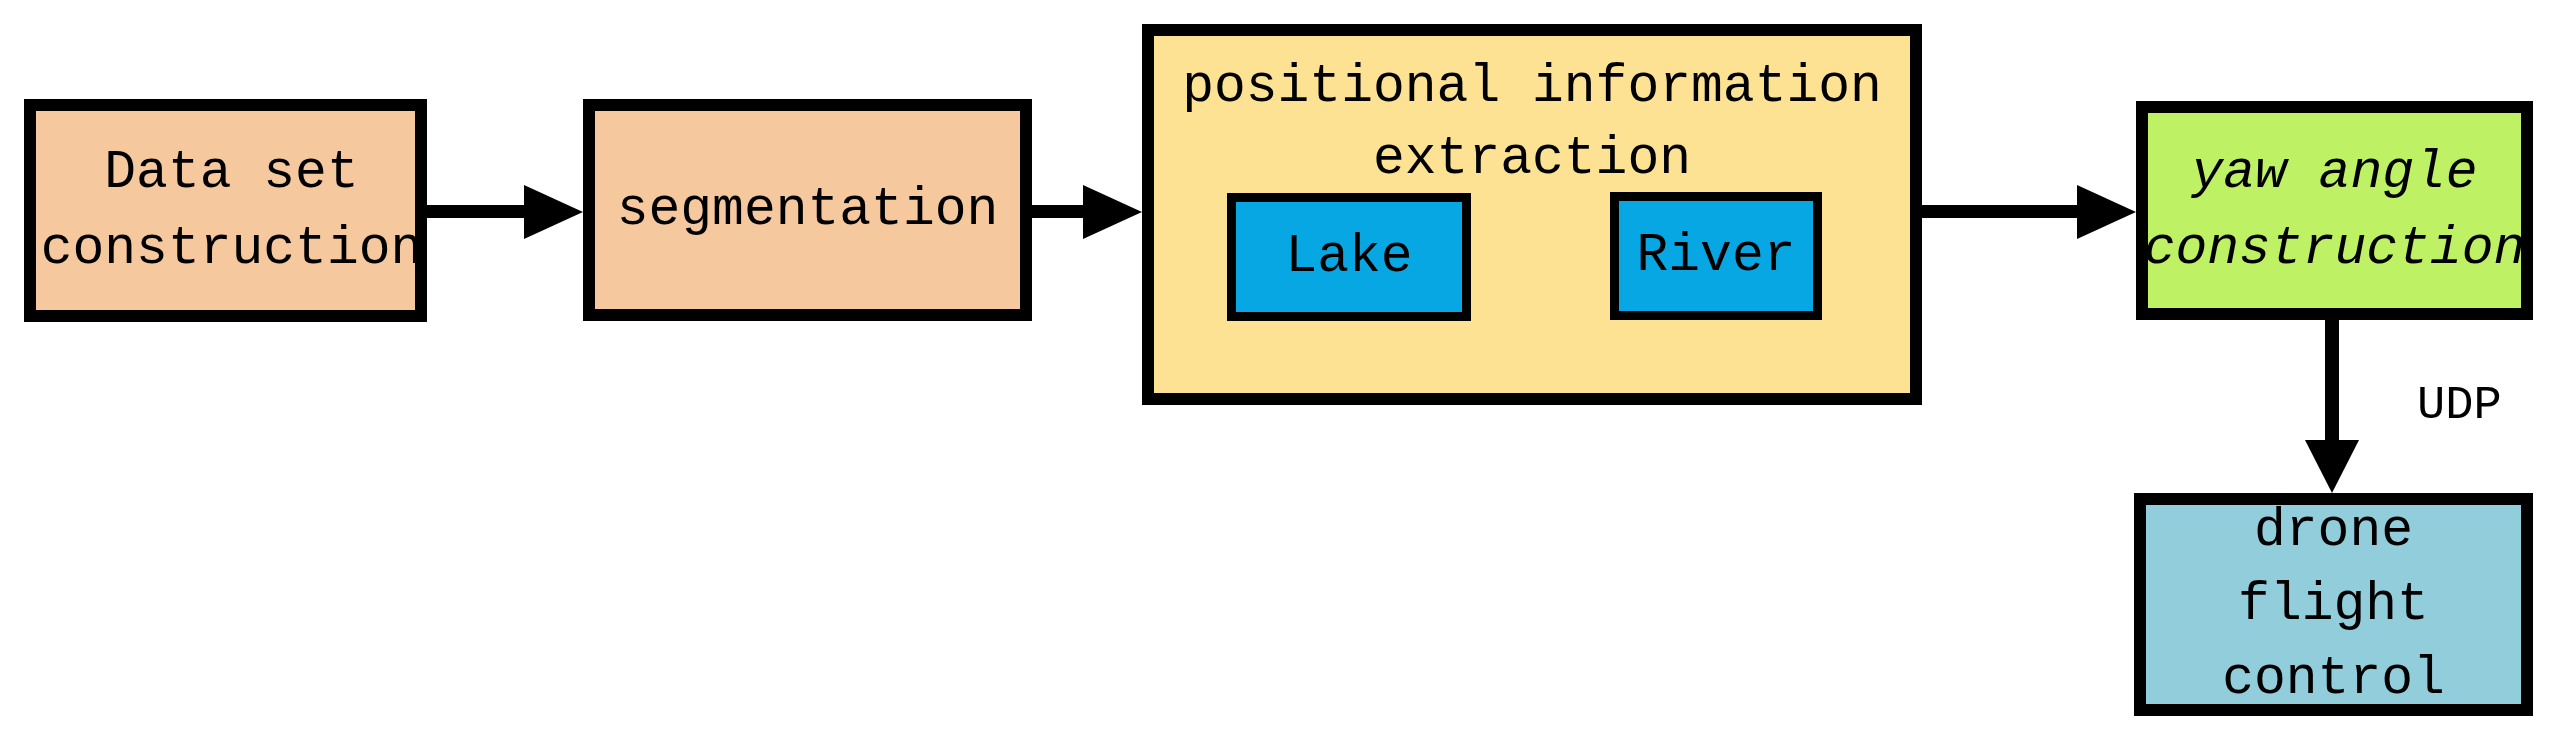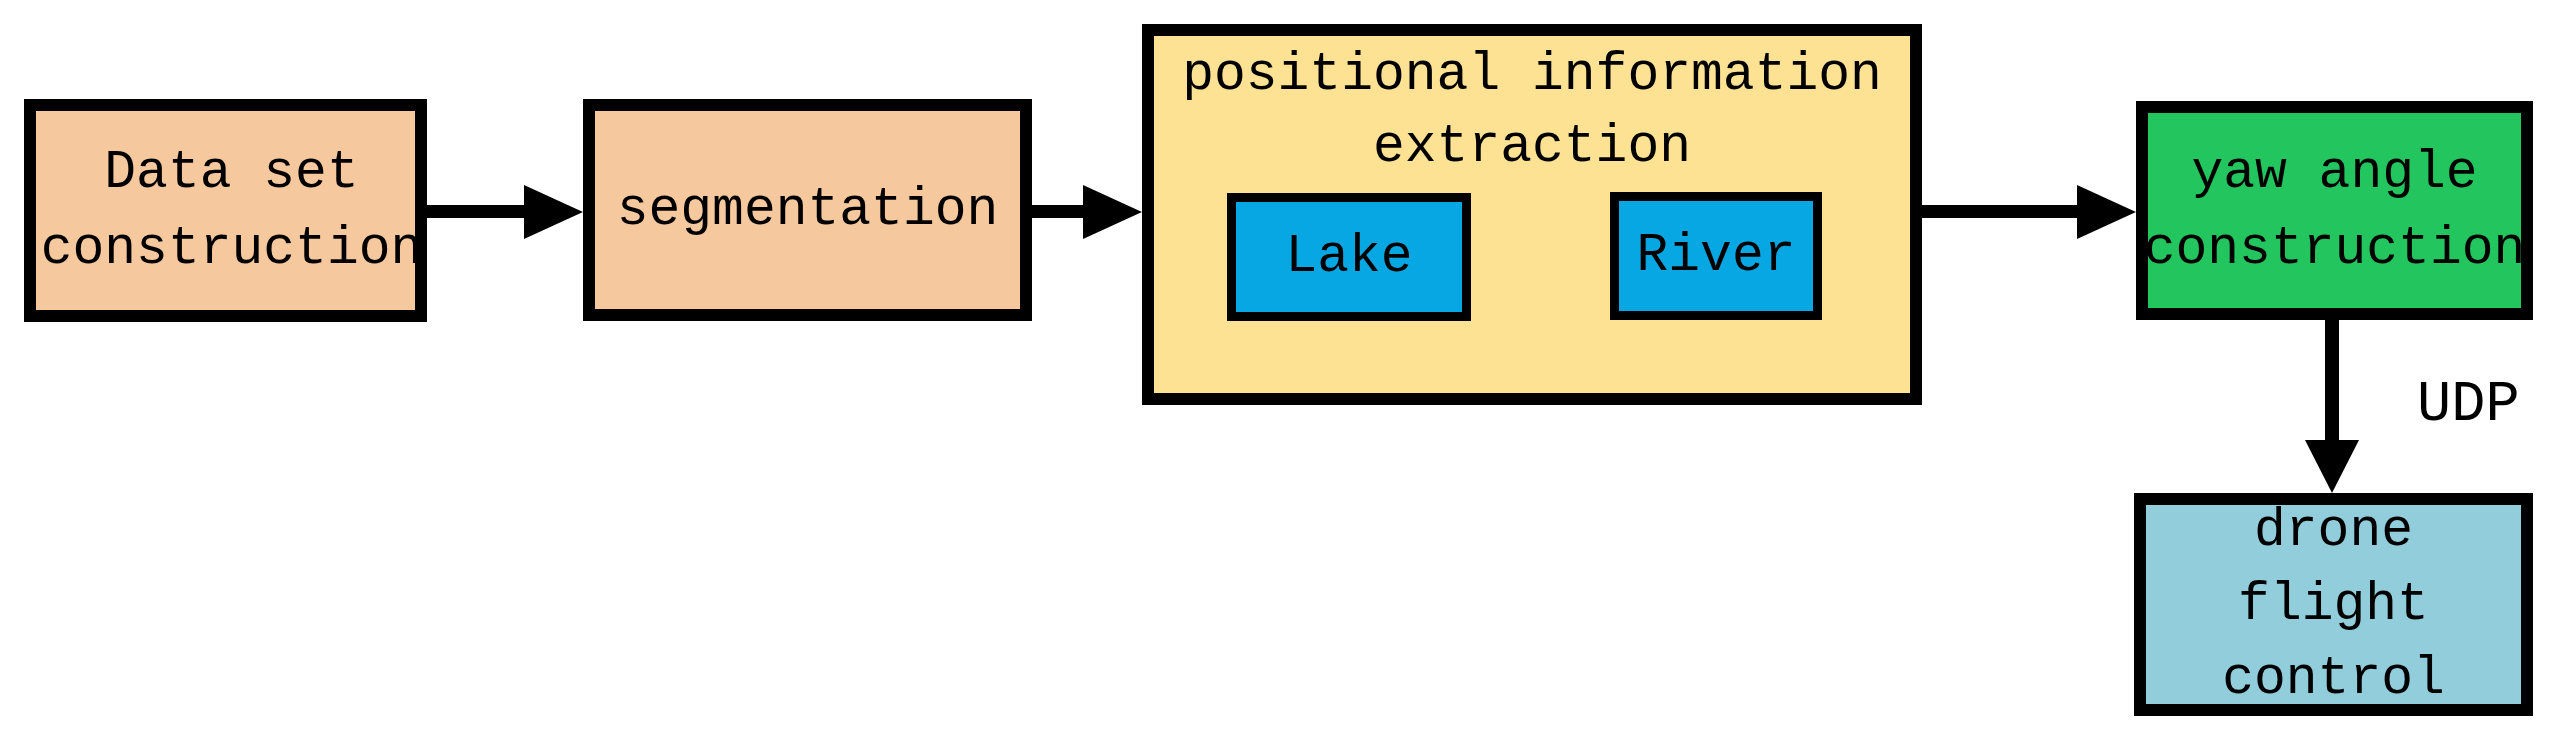--- a/index.html
+++ b/index.html
@@ -29,21 +29,21 @@
     line-height: 76px;
   }
   .node .line {
     display: block;
     white-space: nowrap;
   }
   
   #node-dataset      { left: 24px;   top: 99px; width: 403px; height: 223px; }
   #node-segmentation { left: 583px;  top: 99px; width: 449px; height: 222px; }
   #node-extraction   { left: 1142px; top: 24px;  width: 780px; height: 381px;
-                       justify-content: flex-start; padding-top: 3px; }
+                       justify-content: flex-start; padding-top: 15px; }
   #node-extraction .line { line-height: 72px; }
   #node-yaw          { left: 2136px; top: 101px; width: 397px; height: 219px; }
   #node-drone        { left: 2134px; top: 493px; width: 399px; height: 223px; line-height: 74px; }
   
   .sub-node {
     position: absolute;
     box-sizing: border-box;
     border: 9.5px solid #000000;
     display: flex;
     align-items: center;
@@ -85,21 +85,21 @@
   #arrow2-head  { left: 1083px; top: 185px; }
   #arrow3-shaft { left: 1922px; top: 205px; width: 164px; }
   #arrow3-head  { left: 2077px; top: 185px; }
   #arrow4-shaft { left: 2325px; top: 320px; height: 124px; }
   #arrow4-head  { left: 2305px; top: 440px; }
   
   #udp-label {
     position: absolute;
     left: 2417px;
     top: 377px;
-    font-size: 57px;
+    font-size: 47px;
     line-height: 57px;
     white-space: nowrap;
   }
 </style>
 </head>
 <body>
 
 <div class="canvas">
 
   <div class="node" id="node-dataset" style="background-color: rgb(246, 200, 158); padding-left: 12px;">
@@ -126,21 +126,21 @@
     </div>
 
     <div class="sub-node" id="node-river" style="background-color: rgb(6, 167, 226);">
       <span class="line">River</span>
     </div>
   </div>
 
   <div class="shaft-h" id="arrow3-shaft"></div>
   <div class="head-right" id="arrow3-head"></div>
 
-  <div class="node" id="node-yaw" style="background-color: #22c55e;">
+  <div class="node" id="node-yaw" style="background-color: #bef264; font-style: italic;">
     <span class="line">yaw angle</span>
     <span class="line">construction</span>
   </div>
 
   <div class="shaft-v" id="arrow4-shaft"></div>
   <div class="head-down" id="arrow4-head"></div>
   <div id="udp-label">UDP</div>
 
   <div class="node" id="node-drone" style="background-color: rgb(146, 205, 220);">
     <span class="line">drone</span>

